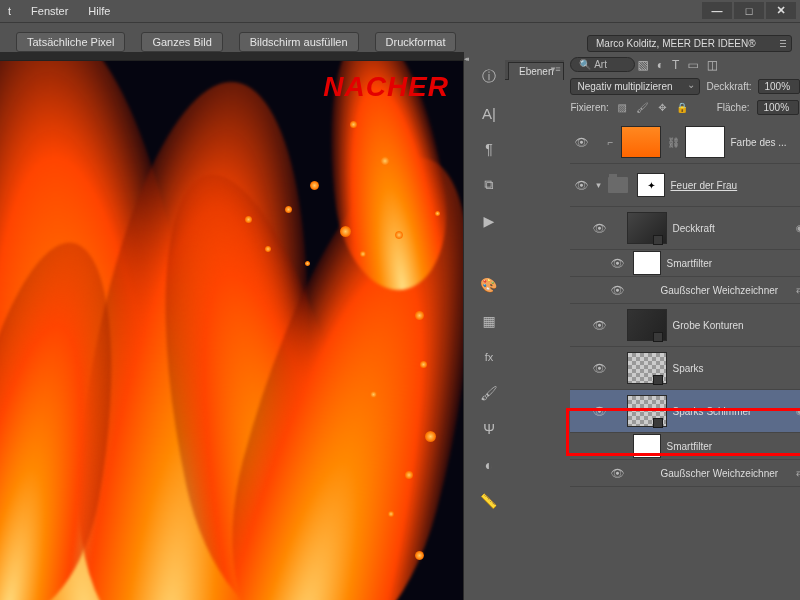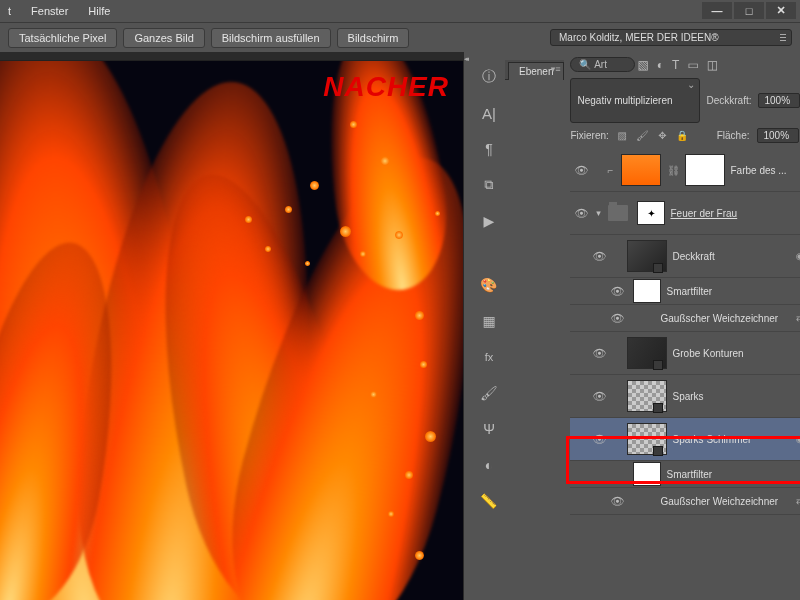--- a/index.html
+++ b/index.html
@@ -1,39 +1,39 @@
 <!DOCTYPE html>
 <html><head>
 <meta charset="utf-8">
 <style>
 *{margin:0;padding:0;box-sizing:border-box;font-family:Tahoma,Arial,sans-serif;user-select:none}
 body{background:#535353;overflow:hidden;width:800px;height:600px;color:#ccc}
 .menubar{height:22px;background:#535353;display:flex;align-items:center;padding-left:8px;gap:20px;font-size:11px;color:#e5e5e5;position:relative}
 .win-controls{position:absolute;right:4px;top:2px;display:flex;gap:2px}
 .win-btn{width:30px;height:17px;background:#424242;display:flex;align-items:center;justify-content:center;color:#ddd;font-size:11px;font-weight:bold}
-.toolbar{height:30px;background:#535353;display:flex;align-items:center;padding-left:8px;gap:6px;border-top:1px solid #3a3a3a}
+.toolbar{height:30px;background:#535353;display:flex;align-items:flex-end;padding-left:16px;gap:16px;border-top:1px solid #3a3a3a}
 .tb-btn{background:#5f5f5f;border:1px solid #3a3a3a;border-radius:3px;padding:3px 10px;font-size:11px;color:#e5e5e5}
-.workspace-sel{margin-left:auto;margin-right:8px;background:#414141;border:1px solid #2a2a2a;border-radius:3px;padding:2px 18px 2px 8px;font-size:10px;color:#ddd;position:relative;width:242px}
+.workspace-sel{margin-left:auto;margin-right:8px;background:#414141;border:1px solid #2a2a2a;border-radius:3px;padding:2px 18px 2px 8px;font-size:10px;color:#ddd;position:relative;width:205px}
 .workspace-sel:after{content:"";position:absolute;right:5px;top:4px;width:6px;height:8px;background:linear-gradient(#aaa,#aaa) 0 0/6px 1px no-repeat,linear-gradient(#aaa,#aaa) 0 3px/6px 1px no-repeat,linear-gradient(#aaa,#aaa) 0 6px/6px 1px no-repeat}
 .main{display:flex;height:548px;background:#2a2a2a}
 .canvas{flex:1;background:#050510;position:relative;overflow:hidden;border-top:1px solid #222;margin-top:8px}
 .collapse-bar{width:10px;background:#535353;border-left:1px solid #2a2a2a;position:relative}
 .collapse-bar:before{content:"◂◂";position:absolute;top:3px;left:0;font-size:7px;color:#aaa;letter-spacing:-2px}
 .vtoolbar{width:32px;background:#535353;display:flex;flex-direction:column;align-items:center;padding-top:14px;gap:14px}
 .vtb-icon{width:22px;height:22px;display:flex;align-items:center;justify-content:center;color:#bbb;font-size:14px}
 .panel{width:295px;background:#535353;display:flex;}
 .panel-tabs{height:20px;display:flex;align-items:flex-end;background:#4a4a4a;padding-left:3px;border-bottom:1px solid #2a2a2a;margin-top:8px;position:relative}
 .panel-tab{background:#535353;padding:3px 10px;font-size:10px;color:#ddd;border:1px solid #2a2a2a;border-bottom:none;margin-bottom:-1px}
 .panel-menu{position:absolute;right:4px;top:4px;font-size:9px;color:#aaa}
 .panel-body{flex:1;background:#535353;padding:5px 6px;font-size:10px}
 .search-row{display:flex;align-items:center;gap:2px;margin-bottom:6px}
 .search-box{background:#414141;border:1px solid #2a2a2a;border-radius:9px;padding:1px 8px;font-size:10px;color:#bbb;width:65px}
 .icon-row{display:flex;gap:8px;align-items:center;color:#bbb;font-size:12px}
 .opt-row{display:flex;align-items:center;gap:6px;margin-bottom:5px}
-.dropdown{background:#414141;border:1px solid #2a2a2a;border-radius:3px;padding:16px 6px;font-size:10px;color:#ddd;width:130px;position:relative}
+.dropdown{background:#414141;border:1px solid #2a2a2a;border-radius:3px;padding:2px 6px;font-size:10px;color:#ddd;width:130px;position:relative}
 .dropdown:after{content:"⌄";position:absolute;right:4px;top:0;font-size:10px;color:#aaa}
 .lbl{font-size:10px;color:#ccc}
 .pct-box{background:#414141;border:1px solid #2a2a2a;padding:1px 6px;width:42px;font-size:10px;color:#ddd;border-radius:2px}
 .arrow{width:12px;height:14px;background:#5f5f5f;border:1px solid #3a3a3a;display:flex;align-items:center;justify-content:center;font-size:7px;color:#ccc;border-radius:2px}
 .lock-row{display:flex;align-items:center;gap:7px;margin-bottom:6px}
 .lock-ic{width:13px;height:13px;display:flex;align-items:center;justify-content:center;color:#aaa;font-size:10px}
 .layers{background:#535353;position:relative}
 .layer{display:flex;align-items:center;height:43px;border-bottom:1px solid #454545;position:relative}
 .layer.sm{height:27px}
 .eye{width:22px;display:flex;justify-content:center;color:#bbb;font-size:11px}
@@ -72,21 +72,21 @@
     <div class="win-btn">—</div>
     <div class="win-btn">□</div>
     <div class="win-btn">✕</div>
   </div>
 </div>
 
 <div class="toolbar">
   <div class="tb-btn">Tatsächliche Pixel</div>
   <div class="tb-btn">Ganzes Bild</div>
   <div class="tb-btn">Bildschirm ausfüllen</div>
-  <div class="tb-btn">Bildschirm</div>
+  <div class="tb-btn">Druckformat</div>
   <div class="workspace-sel">Marco Kolditz, MEER DER IDEEN®</div>
 </div>
 
 <div class="main">
   <div class="canvas">
     <div class="flame" style="left:-60px;bottom:-40px;width:250px;height:620px;transform:rotate(-4deg)"></div>
     <div class="flame" style="left:90px;bottom:-60px;width:220px;height:580px;transform:rotate(7deg)"></div>
     <div class="flame" style="left:170px;bottom:-30px;width:170px;height:460px;transform:rotate(-12deg)"></div>
     <div class="flame" style="left:260px;bottom:-70px;width:200px;height:520px;transform:rotate(15deg)"></div>
     <div class="flame" style="left:-30px;bottom:-20px;width:140px;height:380px;transform:rotate(10deg)"></div>

